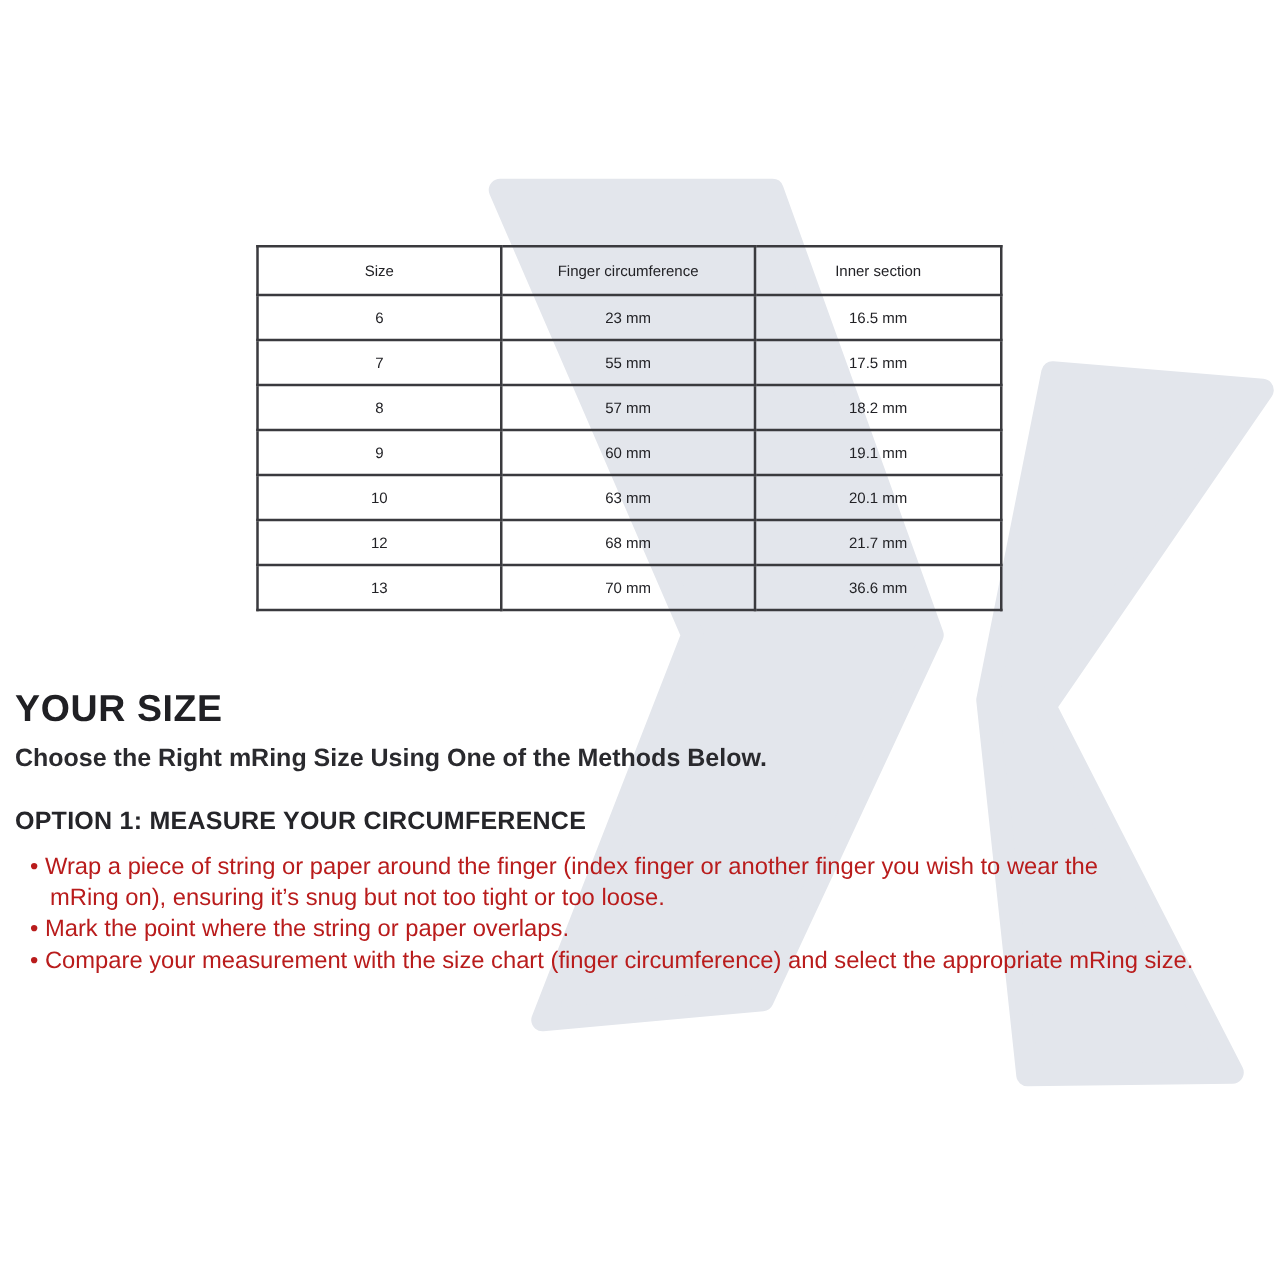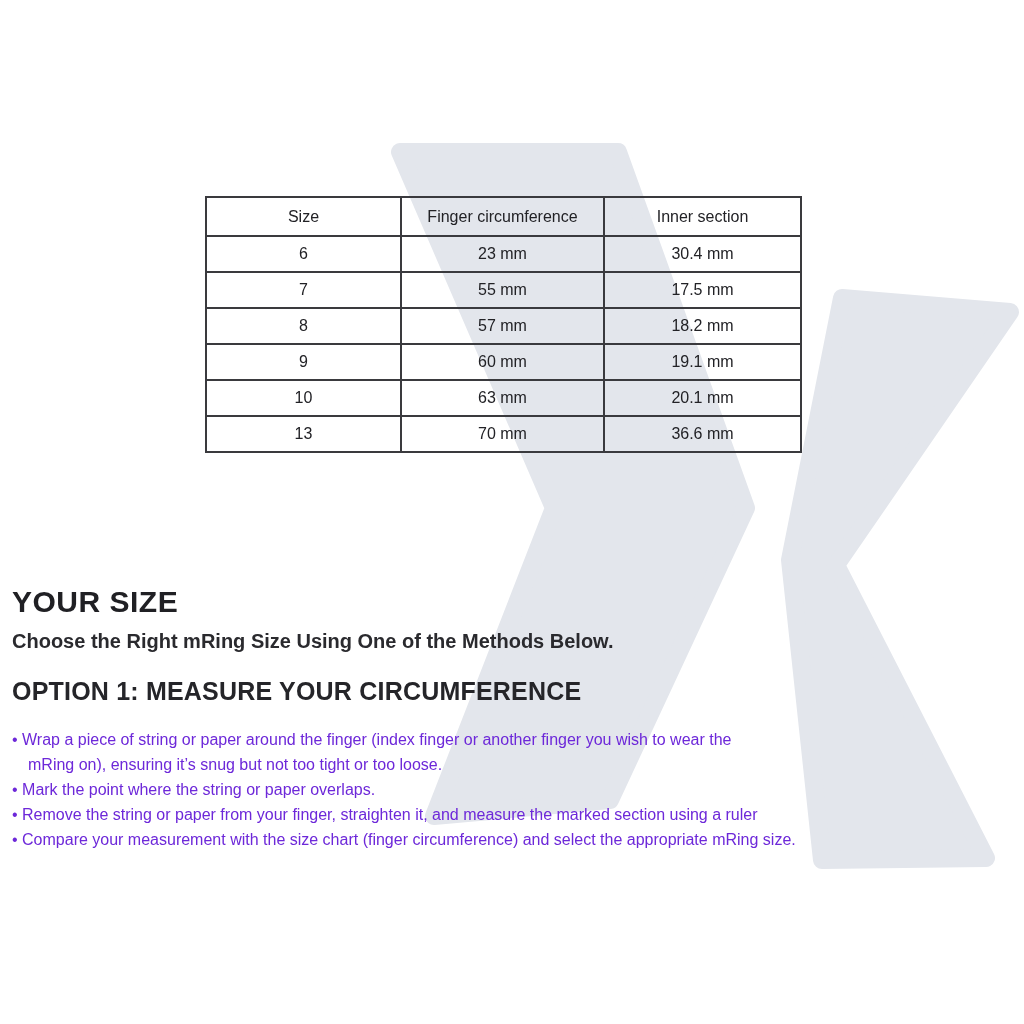--- a/index.html
+++ b/index.html
@@ -15,36 +15,36 @@
   .content{position:absolute;inset:0;z-index:1;}
 
   table.size-chart{
     position:absolute;left:205px;top:196px;width:595px;
     border-collapse:collapse;table-layout:fixed;
     background:transparent;
   }
   .size-chart th,.size-chart td{
     border:2px solid #3a3a3e;
     text-align:center;vertical-align:middle;
-    font-size:16px;font-weight:400;color:#222226;
+    font-size:12px;font-weight:400;color:#222226;
     padding:0;background:transparent;
   }
   .size-chart th{height:37px;}
   .size-chart td{height:34px;}
 
-  .text-block{position:absolute;left:12px;top:585px;width:1008px;}
+  .text-block{position:absolute;left:12px;top:551px;width:1008px;}
   h1.page-title{
     margin:0 0 10px 0;
     font-size:30px;font-weight:700;letter-spacing:.5px;
     color:#202024;line-height:34px;
   }
   .subtitle{margin:0 0 27px 0;font-size:20px;line-height:24px;color:#2a2a2e;font-weight:bold;}
-  .option-title{margin:0 0 24px 0;font-size:25px;font-weight:700;
+  .option-title{margin:0 0 6px 0;font-size:20px;font-weight:700;
     line-height:23px;letter-spacing:.2px;color:#252529;}
-  ul.bullets{list-style:none;margin:0;padding:0;font-size:16px;line-height:25px;color:#6d28d9;}
+  ul.bullets{list-style:none;margin:12px;padding:0;font-size:19px;line-height:25px;color:#b91c1c;}
   ul.bullets .line{white-space:nowrap;}
   ul.bullets .line.cont{margin-left:16px;}
 </style>
 </head>
 <body>
 
 <svg class="watermark" width="1024" height="1024" viewBox="0 0 1024 1024" aria-hidden="true">
   <path d="M400,152 L618,152 L746,508 L610,800 L434,816 L554,508 Z" fill="#e3e6ec" stroke="#e3e6ec" stroke-width="18" stroke-linejoin="round"></path>
   <path d="M842,298 L1010,312 L836,565 L986,858 L822,860 L790,560 Z" fill="#e3e6ec" stroke="#e3e6ec" stroke-width="18" stroke-linejoin="round"></path>
 </svg>
@@ -61,41 +61,46 @@
       <tr>
           <th>Size</th>
           <th>Finger circumference</th>
           <th>Inner section</th>
         </tr>
     </thead>
     <tbody>
         <tr>
           <td>6</td>
           <td>23 mm</td>
-          <td>30.4 mm</td>
+          <td>16.5 mm</td>
         </tr>
         <tr>
           <td>7</td>
           <td>55 mm</td>
           <td>17.5 mm</td>
         </tr>
         <tr>
           <td>8</td>
           <td>57 mm</td>
           <td>18.2 mm</td>
         </tr>
         <tr>
           <td>9</td>
           <td>60 mm</td>
           <td>19.1 mm</td>
         </tr>
         <tr>
           <td>10</td>
           <td>63 mm</td>
           <td>20.1 mm</td>
+        </tr>
+        <tr>
+          <td>12</td>
+          <td>68 mm</td>
+          <td>21.7 mm</td>
         </tr>
         <tr>
           <td>13</td>
           <td>70 mm</td>
           <td>36.6 mm</td>
         </tr>
       </tbody>
   </table>
 
   <div class="text-block">
@@ -106,21 +111,20 @@
     </p>
     <ul class="bullets">
         <li>
           <div class="line">• Wrap a piece of string or paper around the finger (index finger or another finger you wish to wear the</div>
           <div class="line cont">mRing on), ensuring it’s snug but not too tight or too loose.</div>
         </li>
         <li>
           <div class="line">• Mark the point where the string or paper overlaps.</div>
         </li>
         <li>
-          <div class="line">• Remove the string or paper from your finger, straighten it, and measure the marked section using a ruler</div>
         </li>
         <li>
           <div class="line">• Compare your measurement with the size chart (finger circumference) and select the appropriate mRing size.</div>
         </li>
       </ul>
   </div>
 
 </div>
 
 </body></html>

